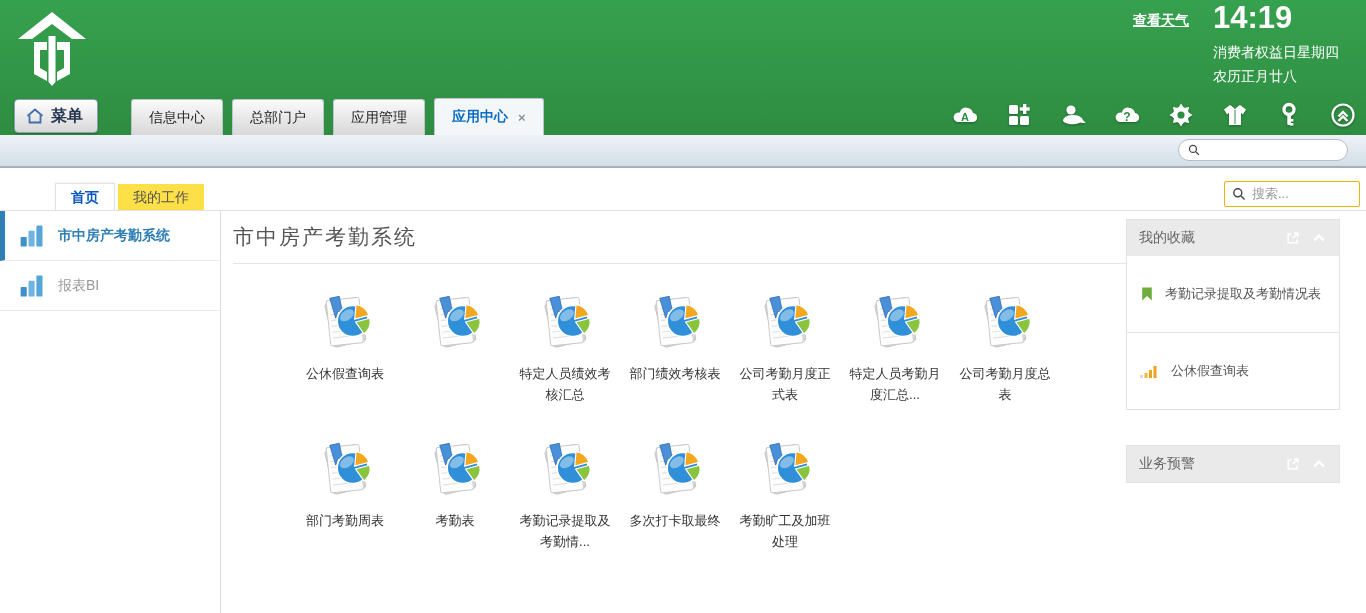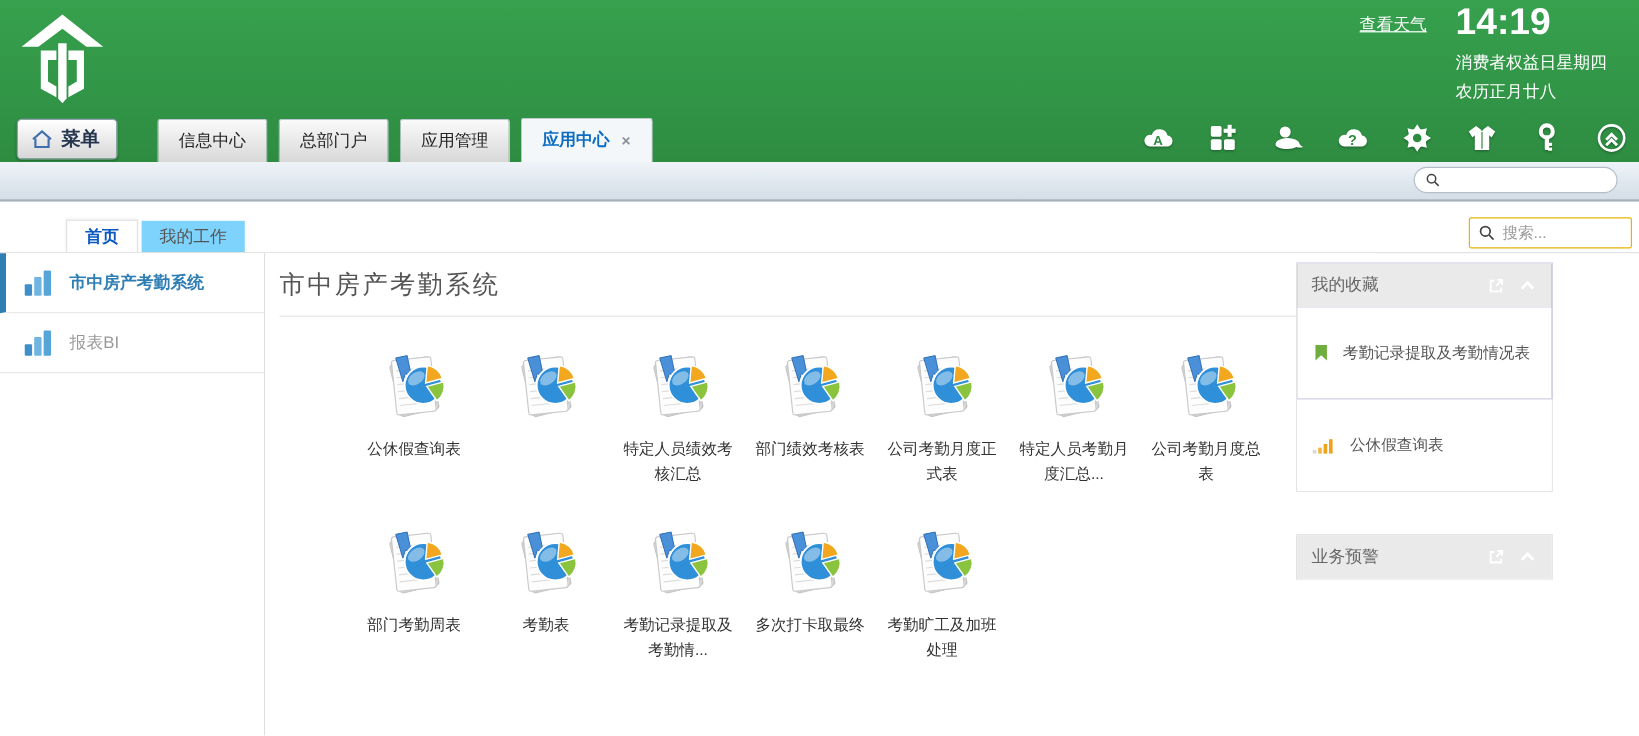--- a/index.html
+++ b/index.html
@@ -13,21 +13,21 @@
     position:absolute;left:0;top:0;width:1366px;height:135px;
     background:linear-gradient(#36a14e,#2e8c41);
   }
   .logo{position:absolute;left:10px;top:6px;width:84px;height:84px;}
   .app-title{
     position:absolute;left:106px;top:30px;
     font-size:27px;font-weight:bold;color:#fff;letter-spacing:1px;
   }
   .weather-link{
     position:absolute;left:1133px;top:12px;
-    font-size:14px;color:#fff;text-decoration:underline;cursor:pointer;
+    font-size:14px;color:#fff;text-decoration:underline;cursor:pointer;font-weight:bold;
   }
   .clock{
     position:absolute;left:1213px;top:0px;
     font-size:31px;font-weight:bold;color:#fff;
   }
   .date1{position:absolute;left:1213px;top:44px;font-size:14px;color:#fff;}
   .date2{position:absolute;left:1213px;top:68px;font-size:14px;color:#fff;}
   
   .menu-btn{
     position:absolute;left:14px;top:99px;height:32px;padding:0 14px 0 10px;
@@ -69,21 +69,21 @@
   
   .ptabs{position:absolute;left:55px;top:183px;display:flex;gap:3px;align-items:flex-end;}
   .ptab{
     height:27px;padding:0 15px;display:flex;align-items:center;
     font-size:14px;cursor:pointer;
   }
   .ptab.active{
     background:#fff;border:1px solid #e2e2e2;border-bottom:none;
     color:#0a59c0;font-weight:bold;box-shadow:0 -1px 3px rgba(0,0,0,.06);
   }
-  .ptab.idle{background:#7dd3fc;color:#555;}
+  .ptab.idle{background:#fde047;color:#555;}
   .content-search{
     position:absolute;right:6px;top:181px;width:128px;height:24px;
     border:1px solid #eab308;background:#fff;border-radius:2px;
     display:flex;align-items:center;gap:5px;padding-left:6px;
   }
   .content-search .ph{font-size:13px;color:#999;}
   
   .content-top-line{position:absolute;left:0;top:210px;width:1366px;height:1px;background:#e2e2e2;}
   .sidebar{
     position:absolute;left:0;top:211px;width:220px;height:402px;
@@ -111,22 +111,22 @@
     width:110px;height:147px;display:flex;flex-direction:column;align-items:center;
     cursor:pointer;
   }
   .app-cell .app-icon{width:62px;height:62px;margin-top:7px;}
   .app-cell .app-label{
     margin-top:9px;max-width:94px;text-align:center;
     font-size:13px;line-height:21px;color:#333;word-break:break-all;
   }
   
   .panel{
-    position:absolute;left:1080px;width:212px;
-    border:1px solid #e3e3e3;background:#8b5cf6;
+    position:absolute;left:1126px;width:212px;
+    border:1px solid #e3e3e3;background:#f97316;
   }
   .panel-head{
     height:36px;background:#eaeaea;display:flex;align-items:center;
     padding:0 12px;font-size:14px;color:#666;
   }
   .panel-head .spacer{flex:1;}
   .panel-head .ph-icon{width:16px;height:16px;margin-left:10px;cursor:pointer;}
   .panel-item{
     height:44px;display:flex;align-items:center;gap:10px;padding:16px 12px;
     font-size:13px;color:#555;background:#fff;cursor:pointer;white-space:nowrap;

